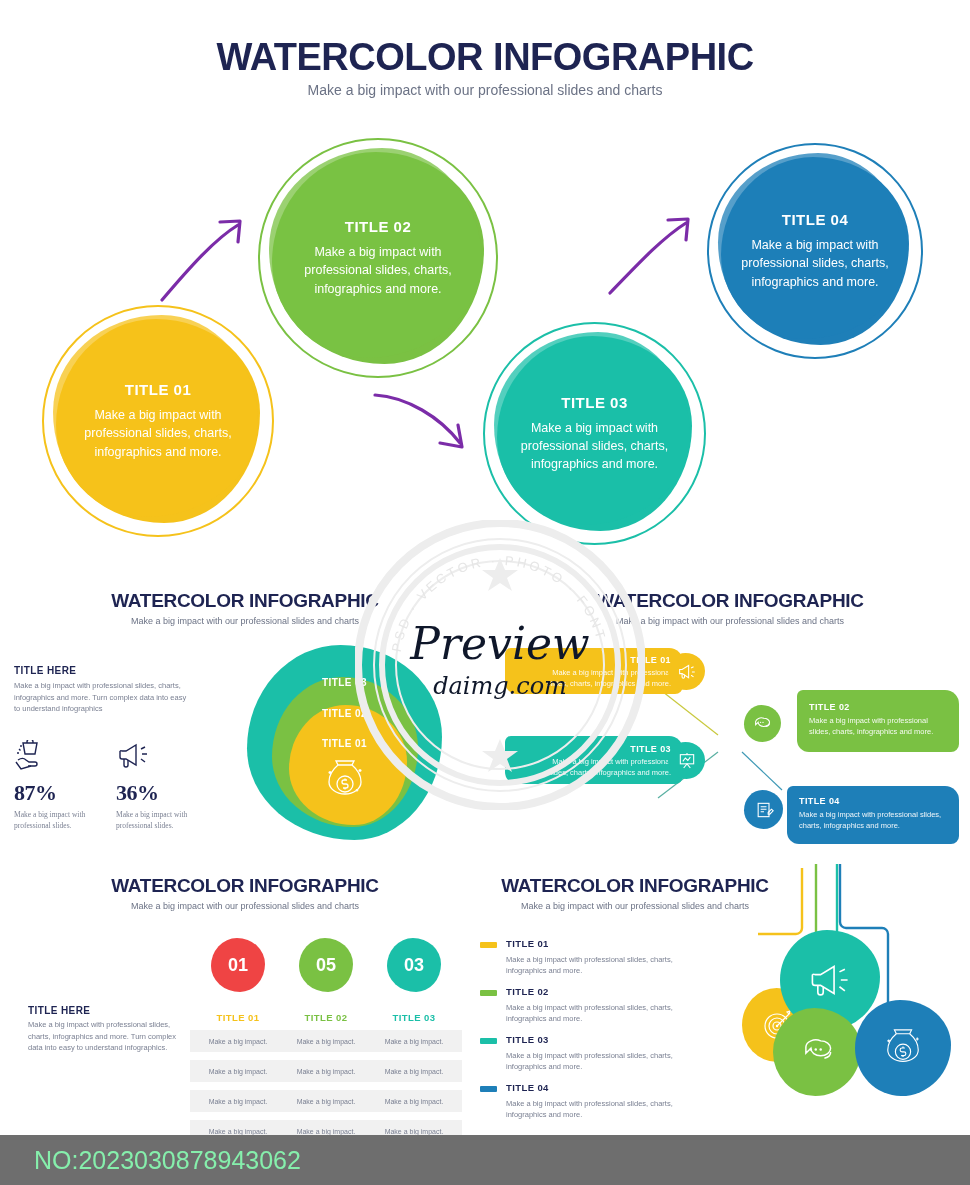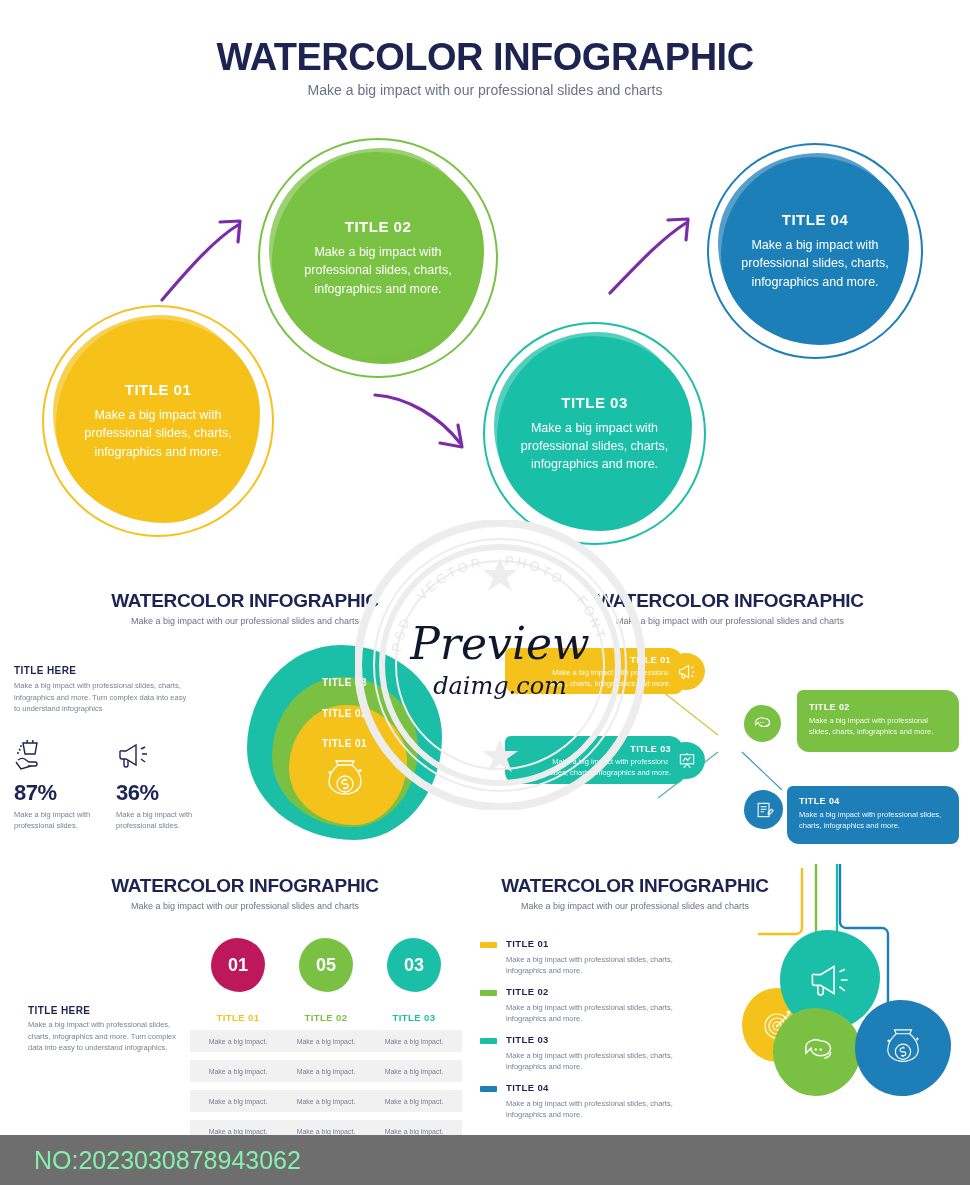--- a/index.html
+++ b/index.html
@@ -64,21 +64,21 @@
     padding: 0 34px;
   }
   .bigcircle .t { font-size: 15px; font-weight: bold; letter-spacing: .5px; margin-bottom: 8px; }
   .bigcircle .d { font-size: 12.5px; line-height: 1.45; }
 
   .arrow { position: absolute; }
 
   
   .ml-title { position: absolute; font-size: 10px; font-weight: bold; color: #1e2452; letter-spacing: .4px; }
   .ml-para { position: absolute; font-size: 7.5px; line-height: 1.55; color: #7b8193; width: 180px; }
-  .stat { position: absolute; width: 85px; }
+  .stat { position: absolute; width: 85px; font-family: Liberation Serif, serif; }
   .stat .ic { height: 36px; margin-bottom: 4px; }
   .stat .num { font-size: 22px; font-weight: bold; color: #1e2452; letter-spacing: -0.5px; }
   .stat .cap { font-size: 7.5px; line-height: 1.5; color: #7b8193; margin-top: 3px; }
 
   
   .concentric { position: absolute; left: 247px; top: 645px; width: 195px; height: 195px; }
   .cc { position: absolute; border-radius: 48% 52% 45% 55% / 53% 47% 53% 47%; }
   .cc-label { position: absolute; width: 100%; text-align: center; color: #fff; font-size: 10px; font-weight: bold; letter-spacing: .4px; }
 
   
@@ -302,21 +302,21 @@
   </div>
 
   <div class="sec-head" style="left:105px; top:875px; width:280px;">
     <div class="h">WATERCOLOR INFOGRAPHIC</div>
     <div class="s">Make a big impact with our professional slides and charts</div>
   </div>
 
   <div class="ml-title" style="left:28px; top:1005px;">TITLE HERE</div>
   <div class="ml-para" style="left:28px; top:1019px; width:160px;">Make a big impact with professional slides, charts, infographics and more. Turn complex data into easy to understand infographics.</div>
 
-  <div class="numcircle" style="left:211px; top:938px; background:#be185d;align-items:center;">
+  <div class="numcircle" style="left:211px; top:938px; background:#ef4444;align-items:center;">
     <span>01</span>
   </div>
   <div class="numcircle" style="left:299px; top:938px; background:#7AC143;">
     <span>05</span>
   </div>
   <div class="numcircle" style="left:387px; top:938px; background:#1BBFA8;">
     <span>03</span>
   </div>
 
   <div class="coltitle" style="left:193px; top:1012px; color:#F5C21B;">TITLE 01</div>

